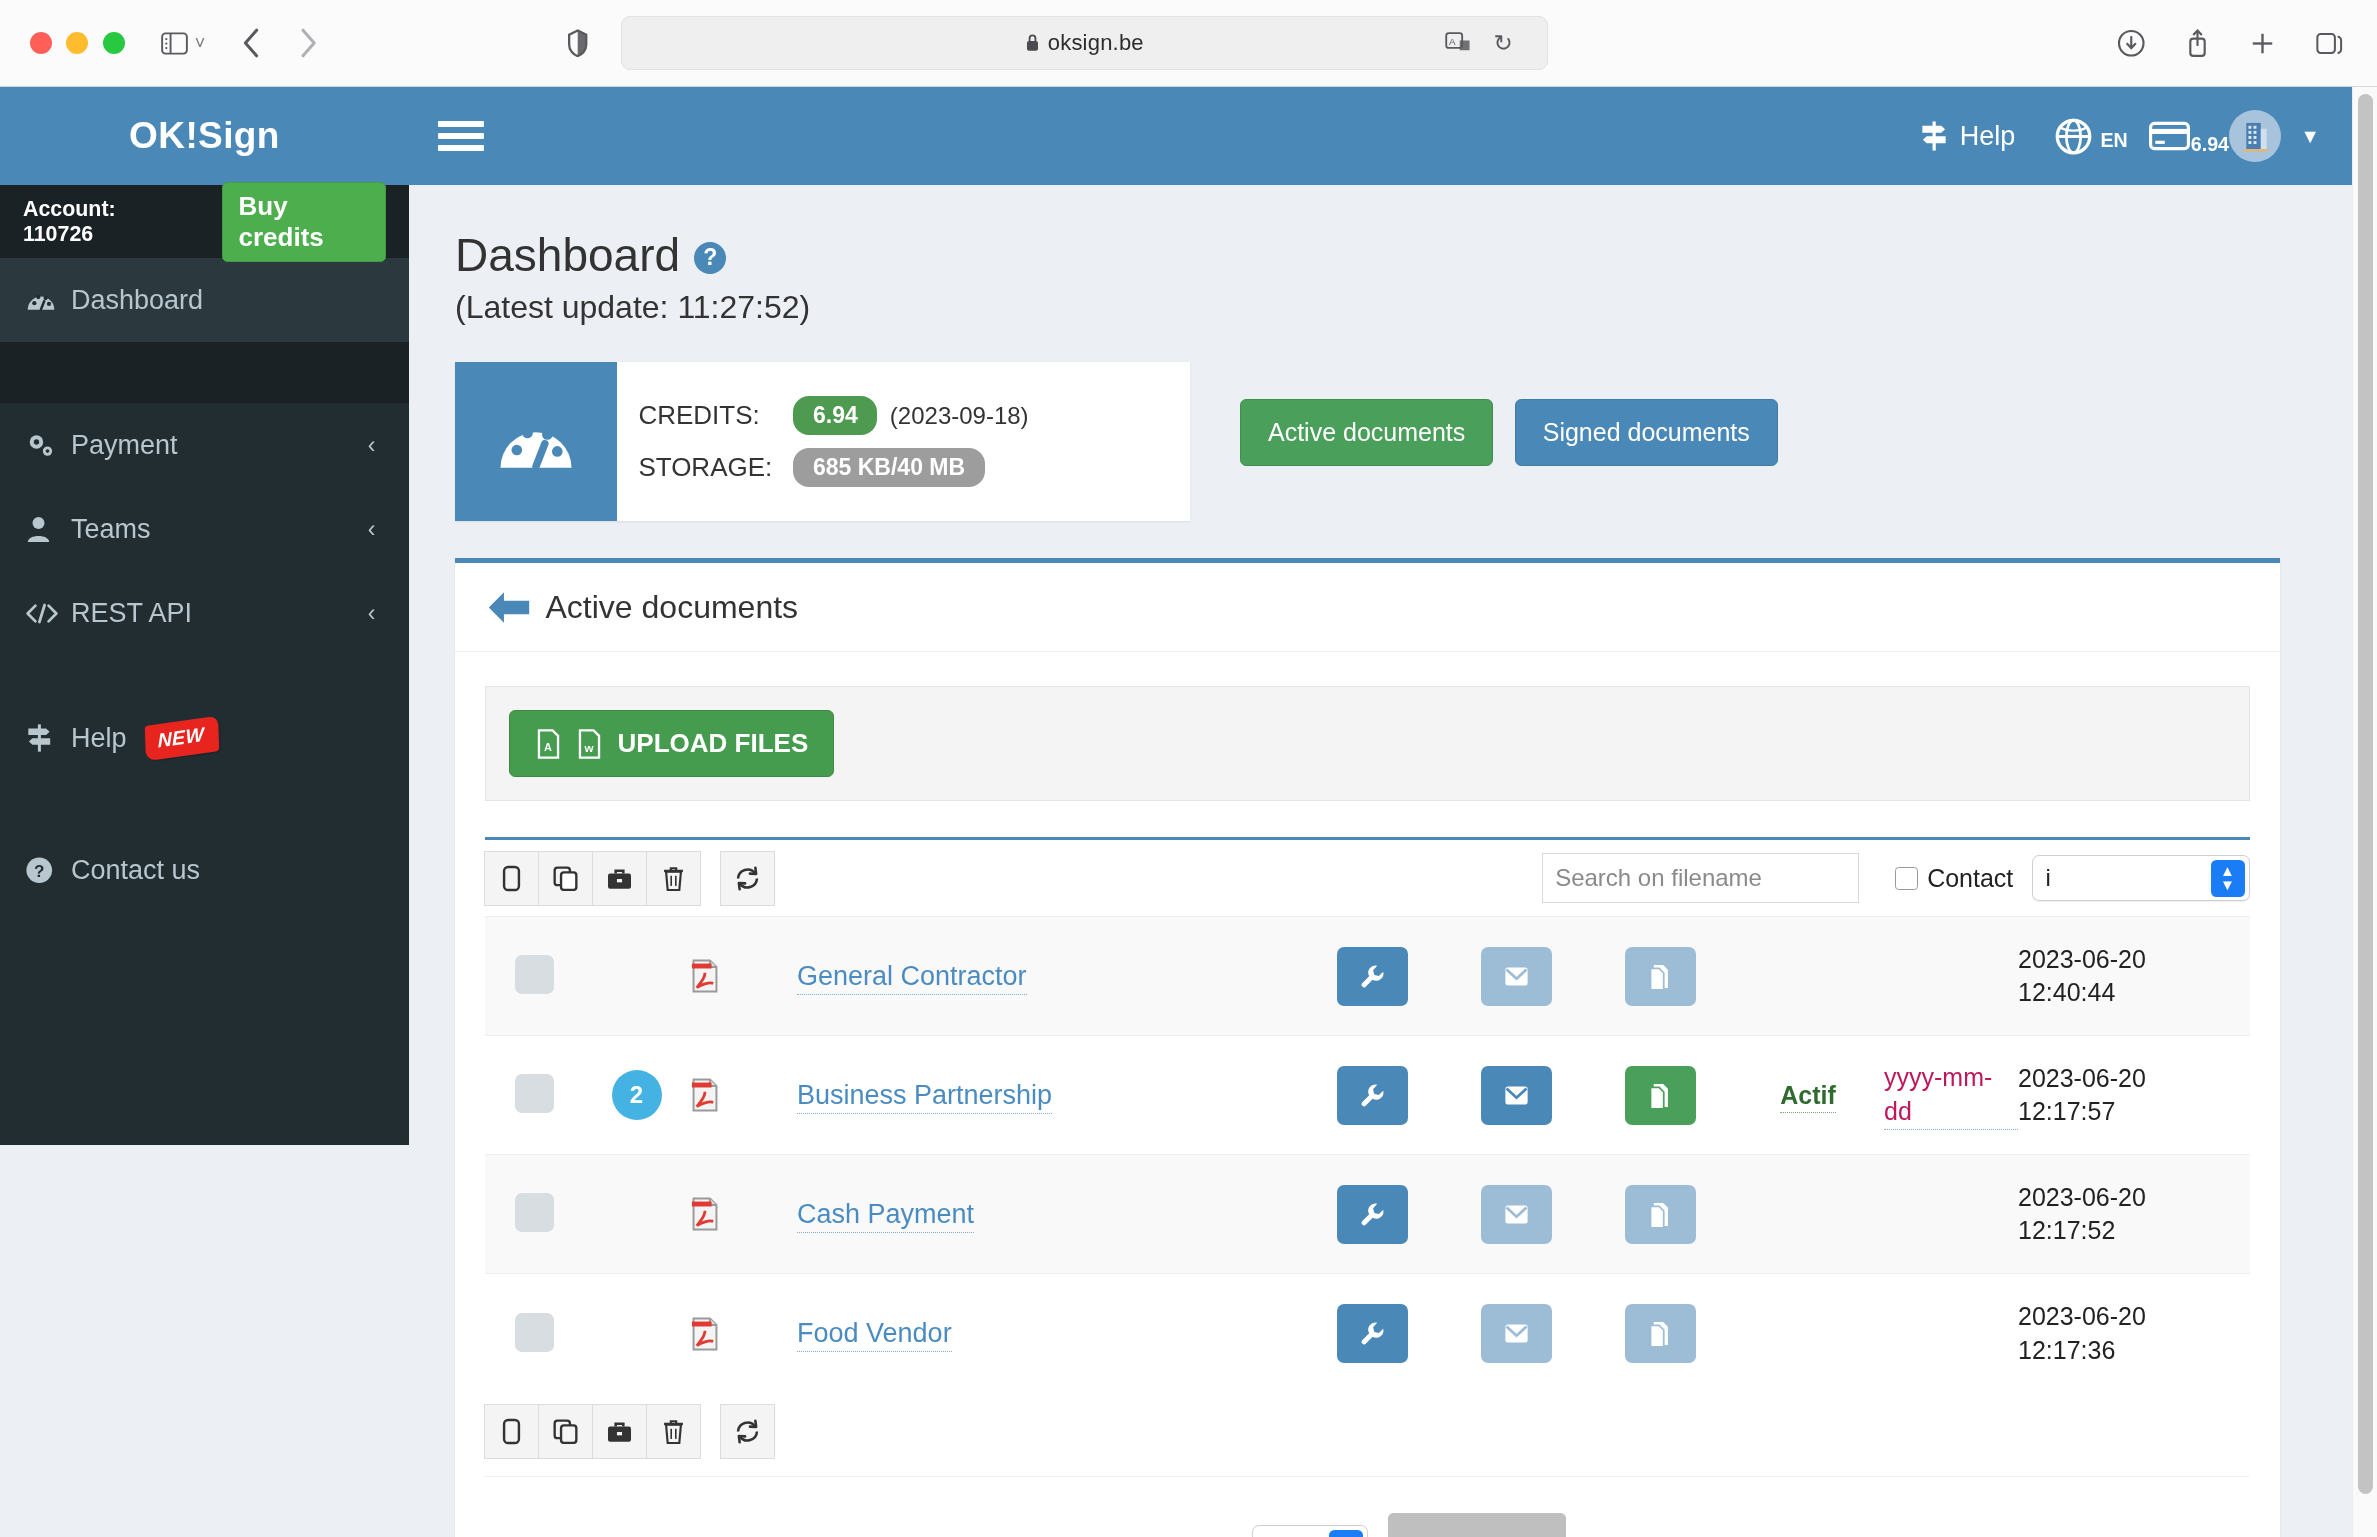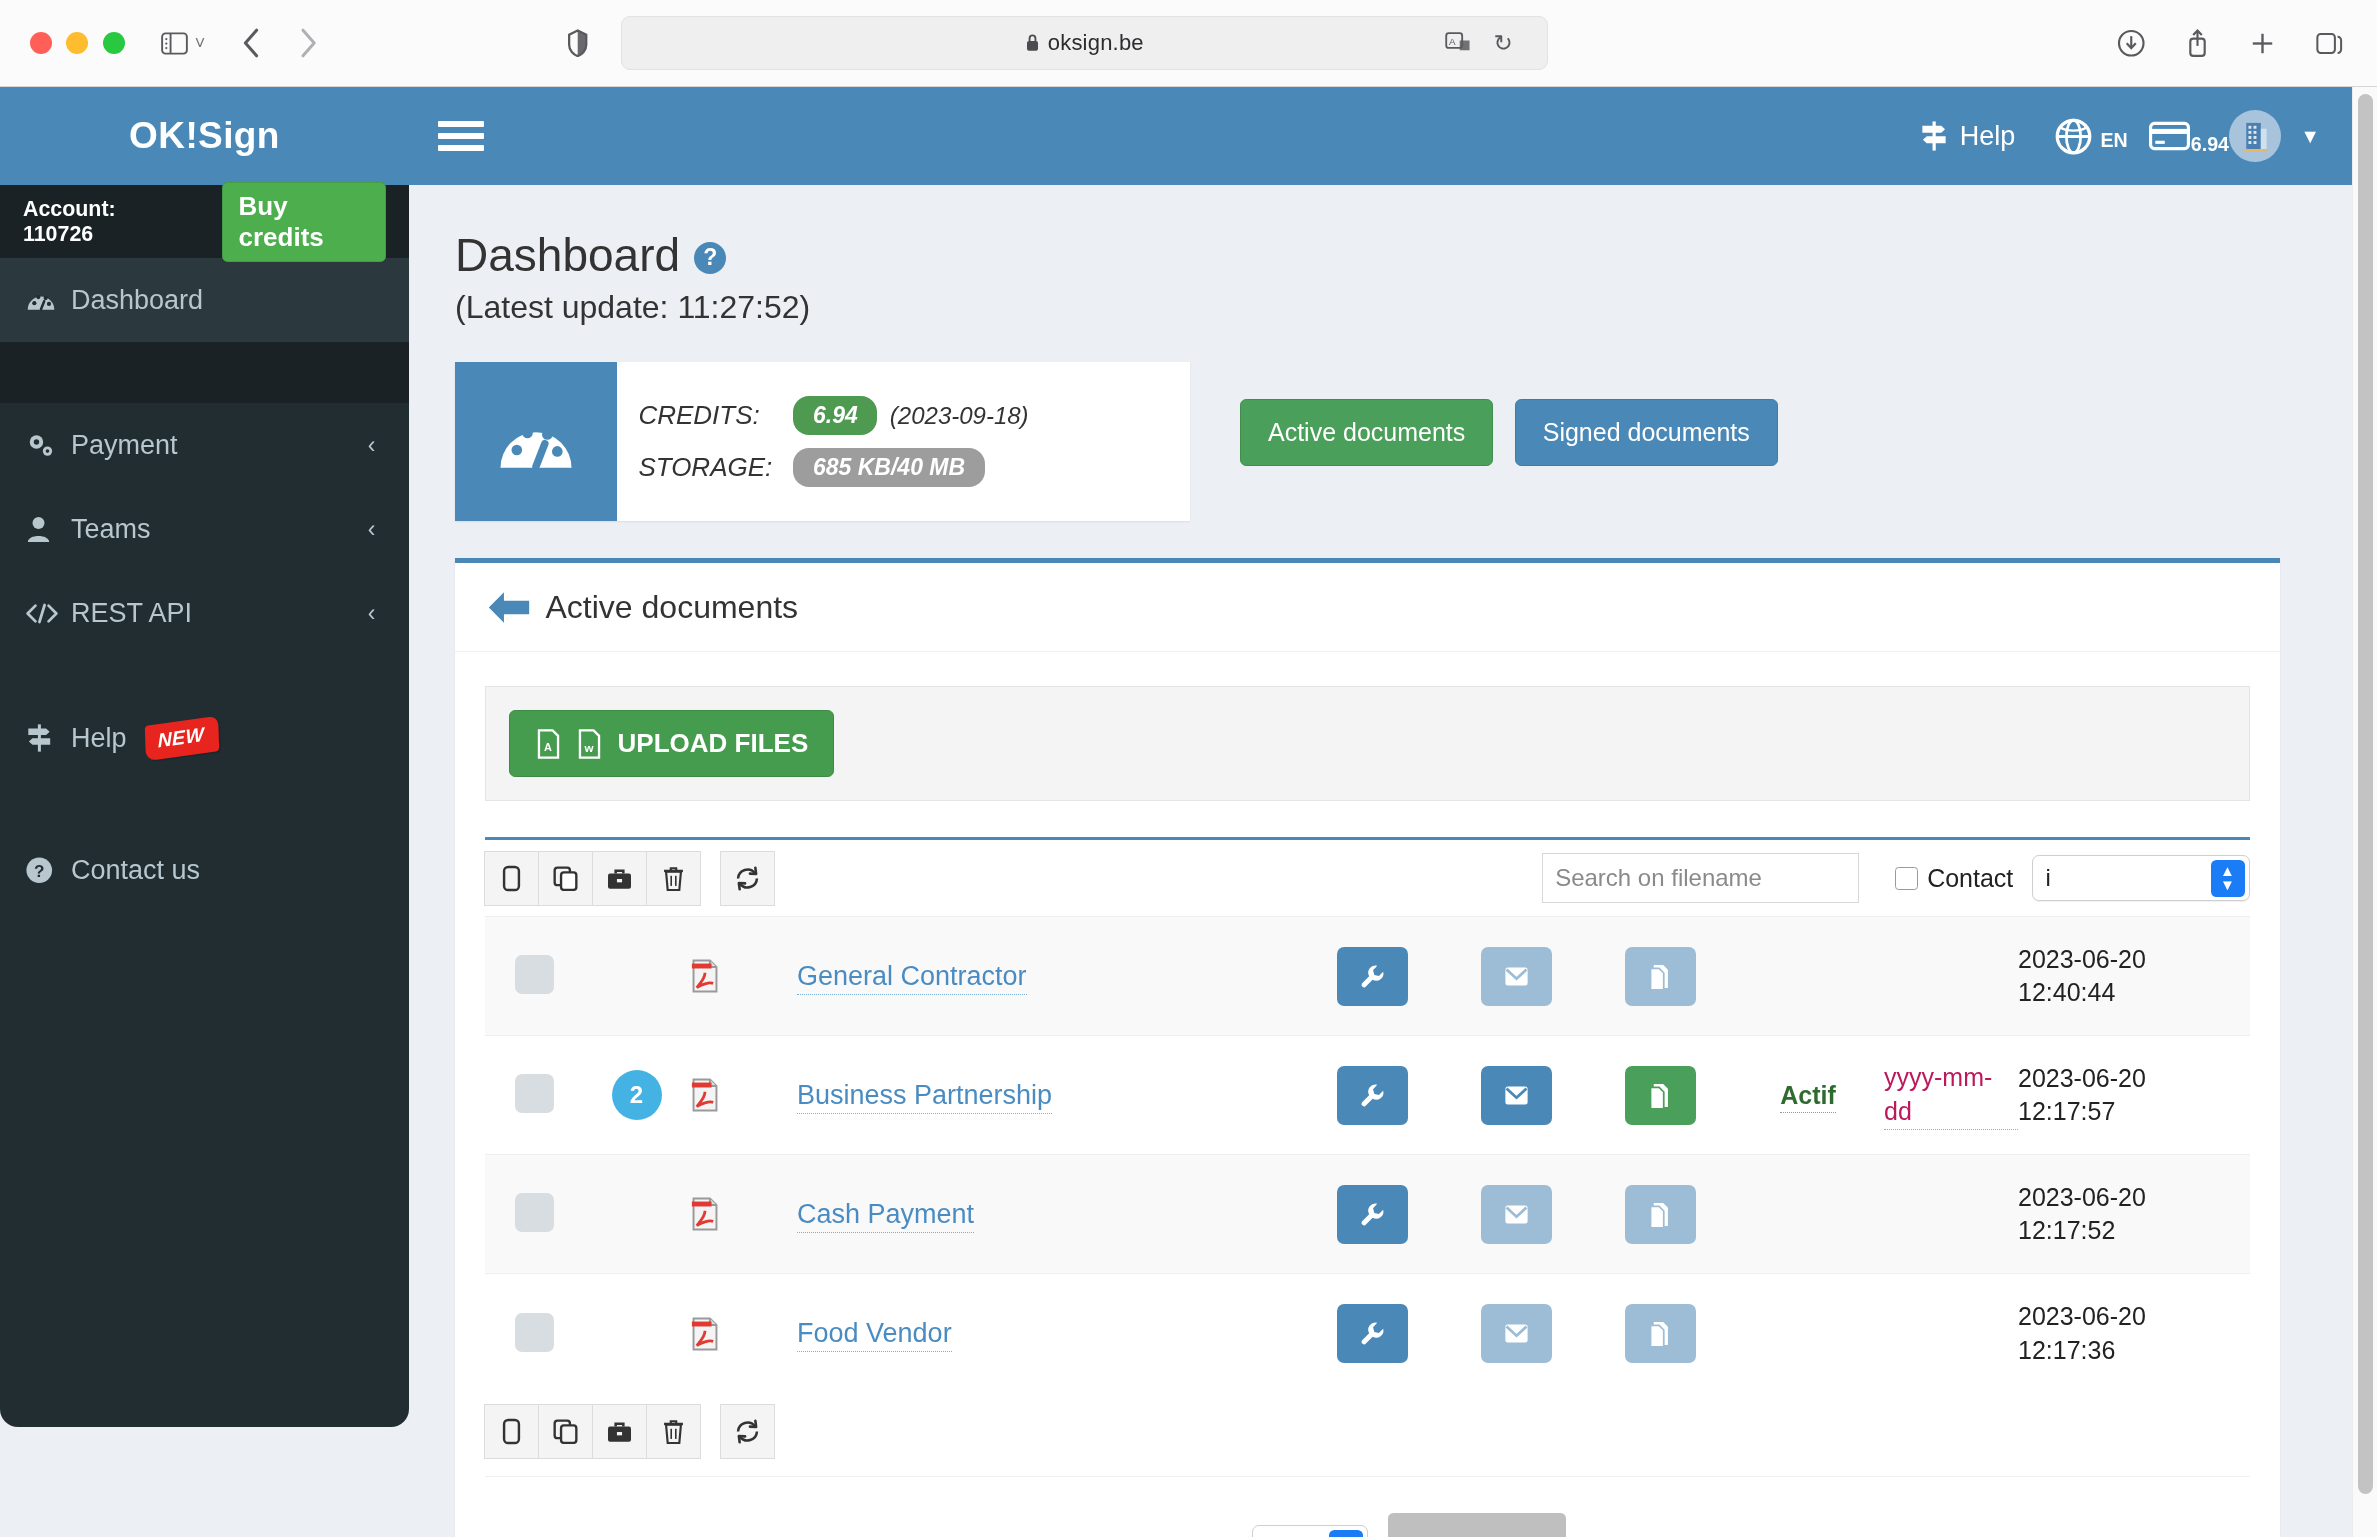--- a/index.html
+++ b/index.html
@@ -47,23 +47,22 @@
   #chrome-right { margin-left: auto; margin-right: 34px; display: flex; align-items: center; gap: 41px; }
 
   
   #app {
     position: absolute; left: 0; top: 87px; width: 2377px; height: 1450px;
     background: #ecf0f5;
   }
 
   
   #sidebar {
-    position: absolute; left: 0; top: 0; width: 409px; height: 1340px;
+    position: absolute; left: 0; top: 0; width: 409px; height: 1058px;
     background: #222d32;
-    border-radius: 18px;
   }
   #sidebar-logo {
     height: 98px; background: #4a89b7;
     display: flex; align-items: center; justify-content: center;
   }
   #sidebar-logo-text { color: #fff; font-size: 37px; font-weight: bold; letter-spacing: 0.4px; }
 
   #account-bar {
     height: 73px; background: #1a2226;
     display: flex; align-items: center; padding: 0 23px;
@@ -136,21 +135,21 @@
     background: #4a89b7; color: #fff; font-size: 23px; font-weight: bold;
     display: inline-flex; align-items: center; justify-content: center;
     margin-left: 14.3px; margin-top: 5.4px;
   }
   #latest-update { font-size: 32px; color: #333; margin-top: 7.1px; }
 
   
   #summary-row { display: flex; align-items: flex-start; margin-top: 36px; }
   #credits-panel {
     width: 735px; height: 159px; background: #fff;
-    display: flex; box-shadow: 0 0.9px 1.8px rgba(0,0,0,.08); font-style: italic;
+    display: flex; box-shadow: 0 0.9px 1.8px rgba(0,0,0,.08);
   }
   #credits-icon-box {
     width: 162px; background: #4a89b7;
     display: flex; align-items: center; justify-content: center;
   }
   #credits-body { flex: 1; display: flex; flex-direction: column; justify-content: center; padding-left: 21.4px; }
   .credits-line { display: flex; align-items: center; margin: 6.2px 0; }
   .credits-key { font-size: 26px; color: #333; width: 155px; }
   .pill {
     color: #fff; font-size: 23px; font-weight: bold;

